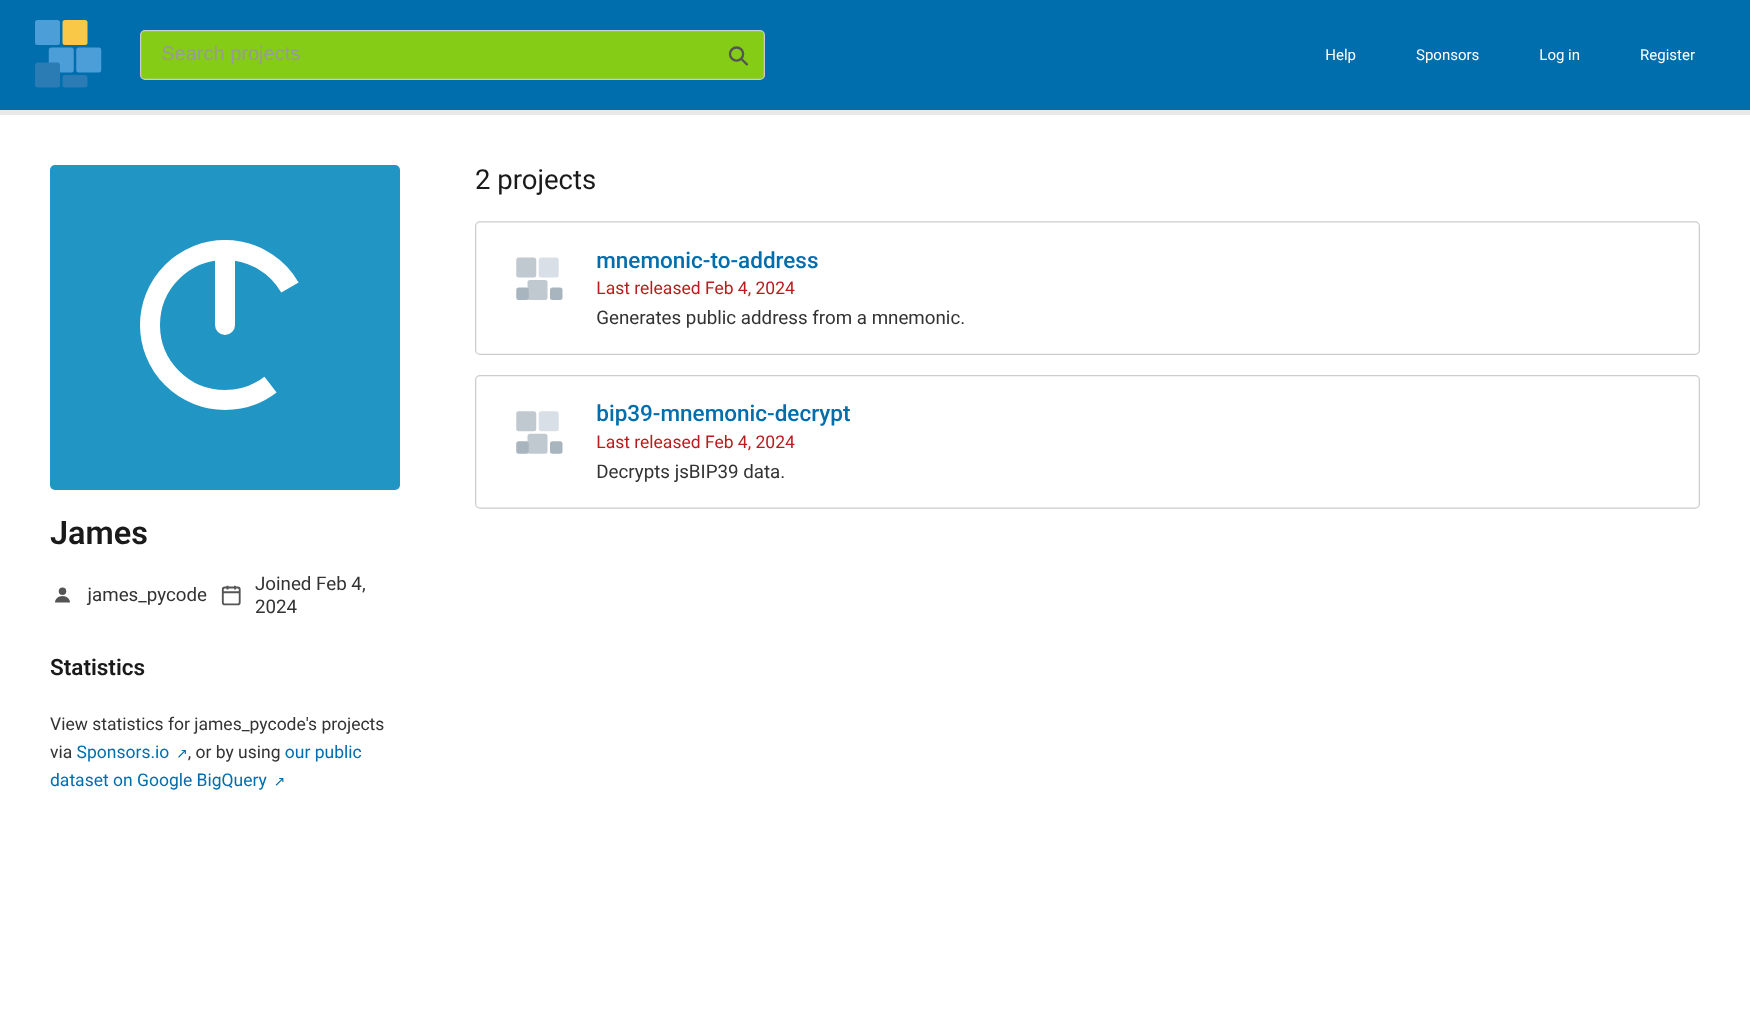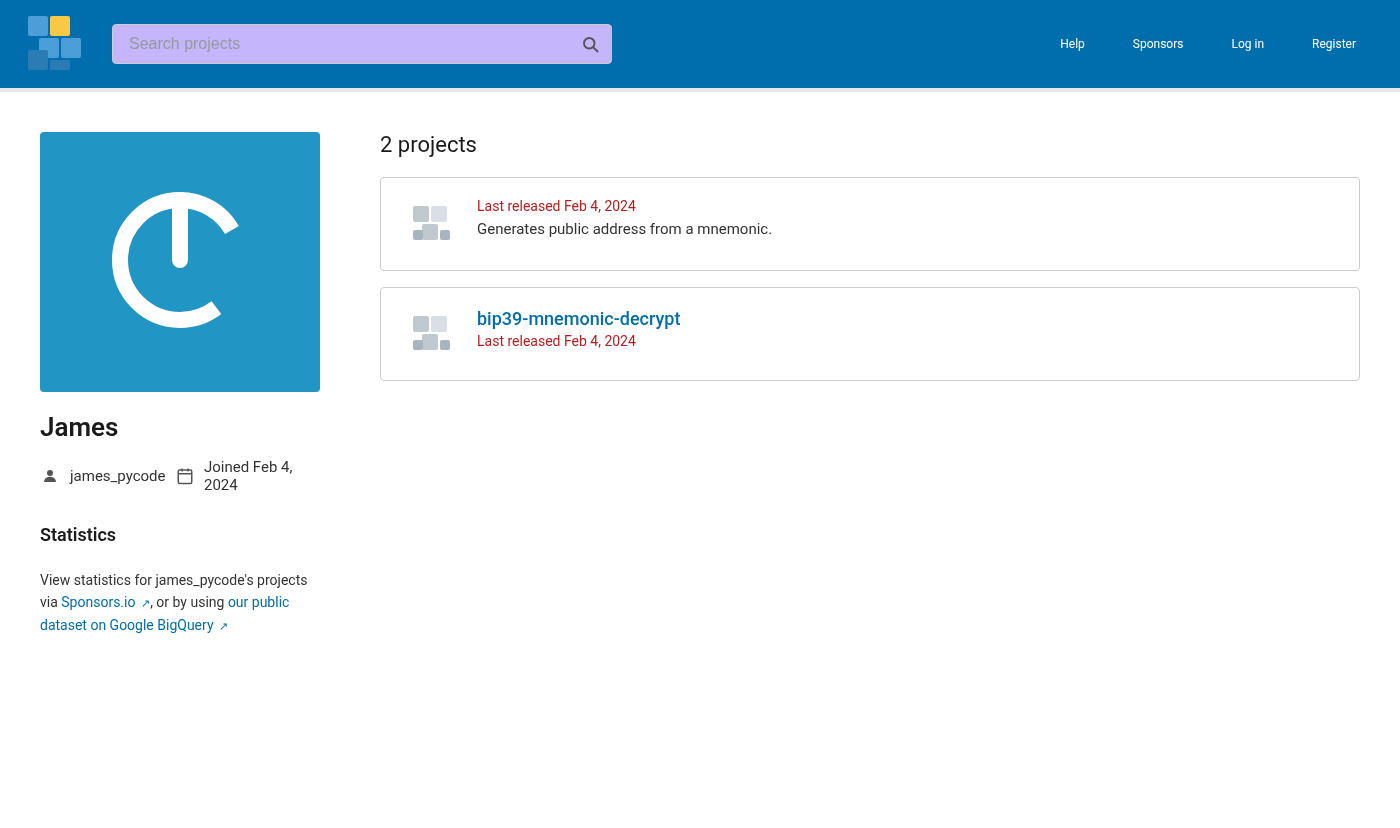--- a/index.html
+++ b/index.html
@@ -27,21 +27,21 @@
       max-width: 500px;
       position: relative;
     }
     .search-input {
       width: 100%;
       padding: 10px 44px 10px 16px;
       border: 1px solid #ccc;
       border-radius: 4px;
       font-size: 16px;
       outline: none;
-      background: #c4b5fd;
+      background: #84cc16;
       color: #333;
     }
     .search-input::placeholder { color: #999; }
     .search-btn {
       position: absolute;
       right: 0;
       top: 0;
       height: 100%;
       width: 44px;
       background: transparent;
@@ -292,36 +292,38 @@
         <svg width="48" height="48" viewBox="0 0 48 48" xmlns="http://www.w3.org/2000/svg">
 
           <rect x="6" y="6" width="16" height="16" rx="2" fill="#c0c8d0"></rect>
           <rect x="24" y="6" width="16" height="16" rx="2" fill="#d8dfe6"></rect>
           <rect x="15" y="24" width="16" height="16" rx="2" fill="#c0c8d0"></rect>
           <rect x="6" y="30" width="10" height="10" rx="2" fill="#a8b4be"></rect>
           <rect x="33" y="30" width="10" height="10" rx="2" fill="#a8b4be"></rect>
         </svg>
       </div>
       <div class="project-info">
+        <a class="project-name" href="#">mnemonic-to-address</a>
         <div class="project-released">Last released Feb 4, 2024</div>
         <div class="project-desc">Generates public address from a mnemonic.</div>
       </div>
     </div>
         <div class="project-card">
       <div class="project-pkg-icon">
         <svg width="48" height="48" viewBox="0 0 48 48" xmlns="http://www.w3.org/2000/svg">
 
           <rect x="6" y="6" width="16" height="16" rx="2" fill="#c0c8d0"></rect>
           <rect x="24" y="6" width="16" height="16" rx="2" fill="#d8dfe6"></rect>
           <rect x="15" y="24" width="16" height="16" rx="2" fill="#c0c8d0"></rect>
           <rect x="6" y="30" width="10" height="10" rx="2" fill="#a8b4be"></rect>
           <rect x="33" y="30" width="10" height="10" rx="2" fill="#a8b4be"></rect>
         </svg>
       </div>
       <div class="project-info">
         <a class="project-name" href="#">bip39-mnemonic-decrypt</a>
         <div class="project-released">Last released Feb 4, 2024</div>
+        <div class="project-desc">Decrypts jsBIP39 data.</div>
       </div>
     </div>
       </div>
   </section>
 
 </div>
 
 </body></html>

